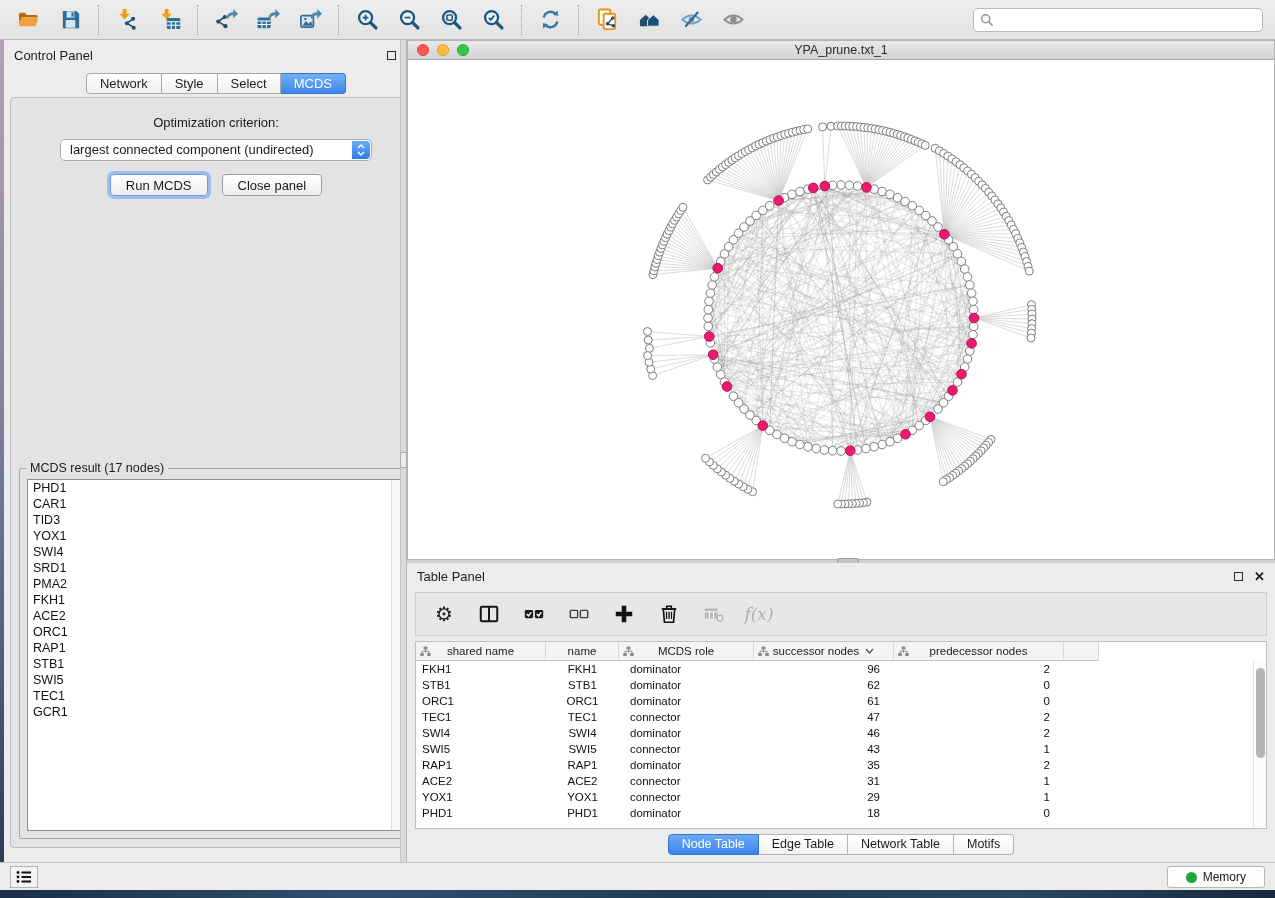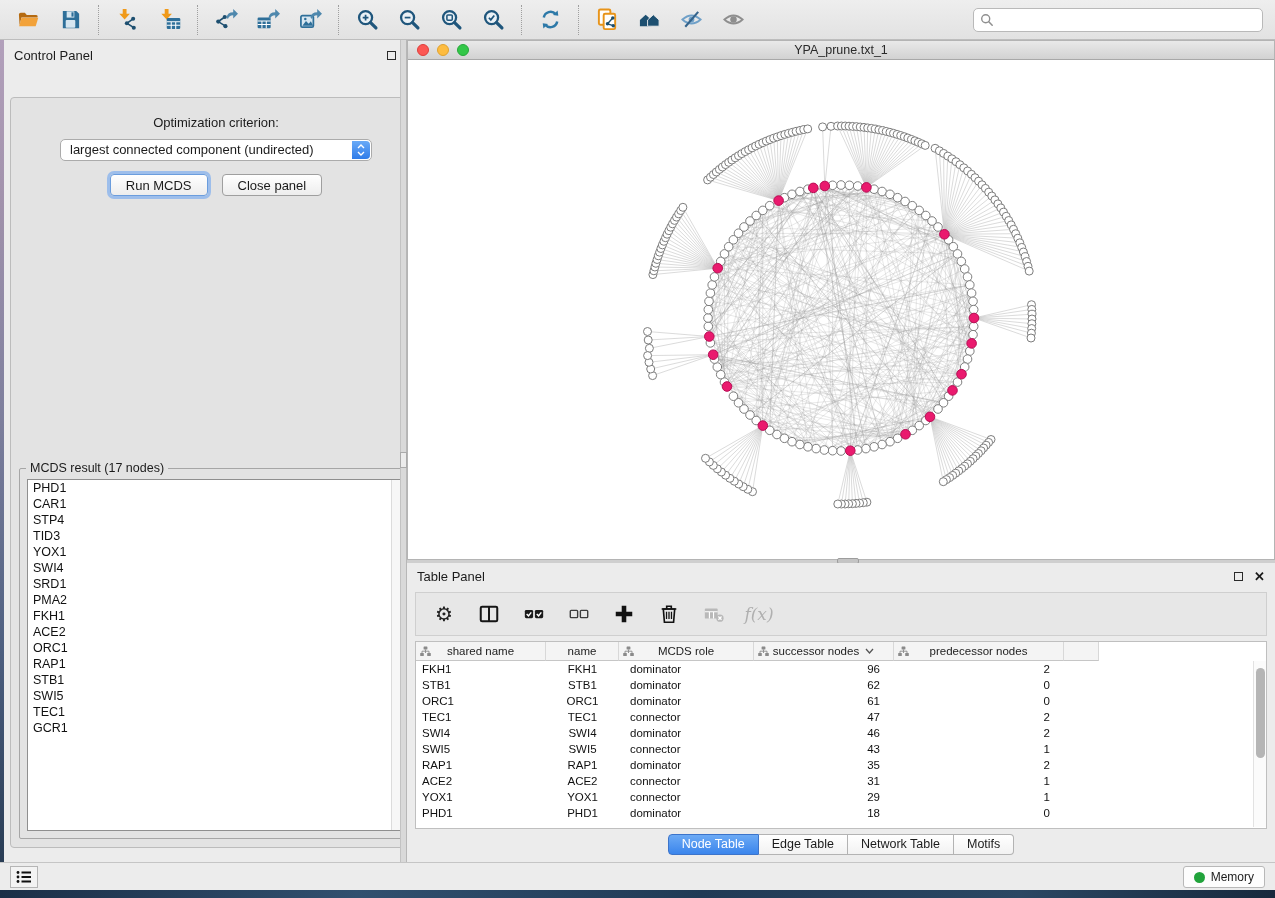--- a/index.html
+++ b/index.html
@@ -110,21 +110,21 @@
   .tp-tab { height:21px; line-height:19px; padding:0 13px; font-size:12.5px; color:#1b1b1b;
     background:linear-gradient(#ffffff,#f2f2f2); border:1px solid #b3b3b3; border-left-width:0; }
   .tp-tab:first-child { border-left-width:1px; border-radius:4px 0 0 4px; }
   .tp-tab:last-child { border-radius:0 4px 4px 0; }
   .tp-tab.active { background:linear-gradient(#6caaf5,#3a85ec); color:#fff; border-color:#3c74ca; }
 
   
   .status-bar { position:absolute; left:0; right:0; top:862px; height:28px; background:#ececec; border-top:1px solid #c5c5c5; }
   .status-left-btn { position:absolute; left:10px; top:3px; width:28px; height:22px; background:#f3f3f3;
     border:1px solid #b5b5b5; display:flex; align-items:center; justify-content:center; }
-  .memory-btn { position:absolute; right:10px; top:3px; height:22px; padding:0 10px; background:#fdfdfd;
+  .memory-btn { position:absolute; right:10px; top:3px; height:22px; padding:0 18px; background:#fdfdfd;
     border:1px solid #b8b8b8; border-radius:3px; display:flex; align-items:center; gap:6px; }
   .mem-dot { width:11px; height:11px; border-radius:50%; display:inline-block; }
   .memory-btn span.lbl { font-size:12px; color:#1b1b1b; }
 </style>
 </head>
 <body>
 
 <div class="app">
 
   <div class="toolbar">
@@ -279,20 +279,26 @@
   <div class="desktop-left"></div>
   <div class="desktop-bottom"></div>
 
   <div class="control-panel">
     <div class="panel-title-row">
       <span class="panel-title">Control Panel</span>
       <span class="win-btns">
         <span class="float-btn"></span>
         <span class="close-btn">✕</span>
       </span>
+    </div>
+    <div class="cp-tabs">
+      <span class="tab">Network</span>
+      <span class="tab">Style</span>
+      <span class="tab">Select</span>
+      <span class="tab active">MCDS</span>
     </div>
     <div class="cp-body">
       <div class="opt-label">Optimization criterion:</div>
       <div class="opt-select">
         <span>largest connected component (undirected)</span>
         <span class="stepper">
           <svg width="8" height="5" viewBox="0 0 8 5">
               <path d="M1 4l3-3 3 3" stroke="#fff" stroke-width="1.4" fill="none"></path>
             </svg>
           <svg width="8" height="5" viewBox="0 0 8 5">
@@ -302,21 +308,20 @@
       </div>
       <div class="btn-row">
         <button class="pbtn focused">Run MCDS</button>
         <button class="pbtn">Close panel</button>
       </div>
       <div class="result-group">
         <span class="result-legend">MCDS result (17 nodes)</span>
         <div class="result-list">
             <div class="mcds-item">PHD1</div>
             <div class="mcds-item">CAR1</div>
-            <div class="mcds-item">STP4</div>
             <div class="mcds-item">TID3</div>
             <div class="mcds-item">YOX1</div>
             <div class="mcds-item">SWI4</div>
             <div class="mcds-item">SRD1</div>
             <div class="mcds-item">PMA2</div>
             <div class="mcds-item">FKH1</div>
             <div class="mcds-item">ACE2</div>
             <div class="mcds-item">ORC1</div>
             <div class="mcds-item">RAP1</div>
             <div class="mcds-item">STB1</div>

